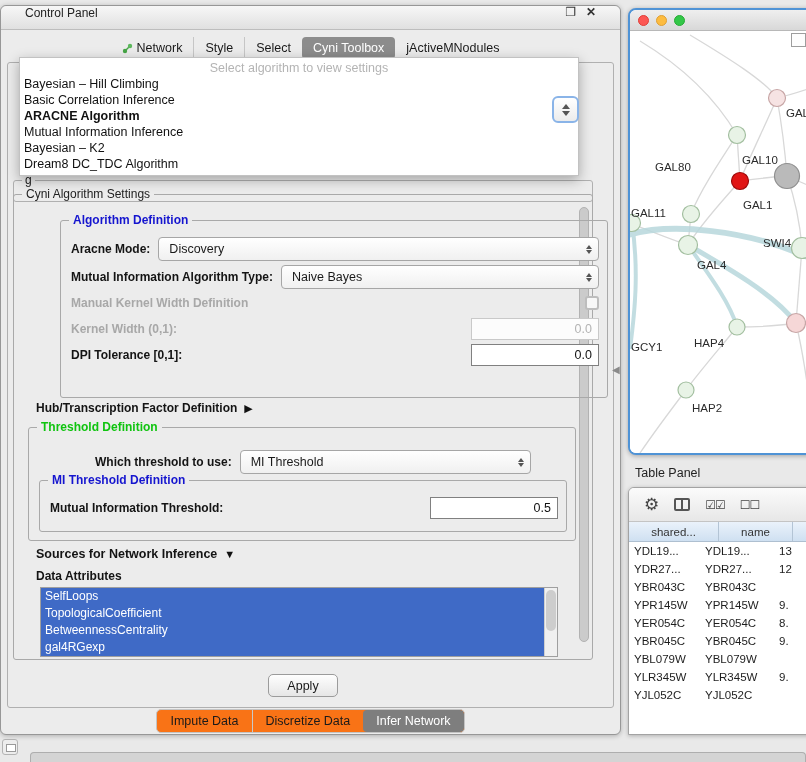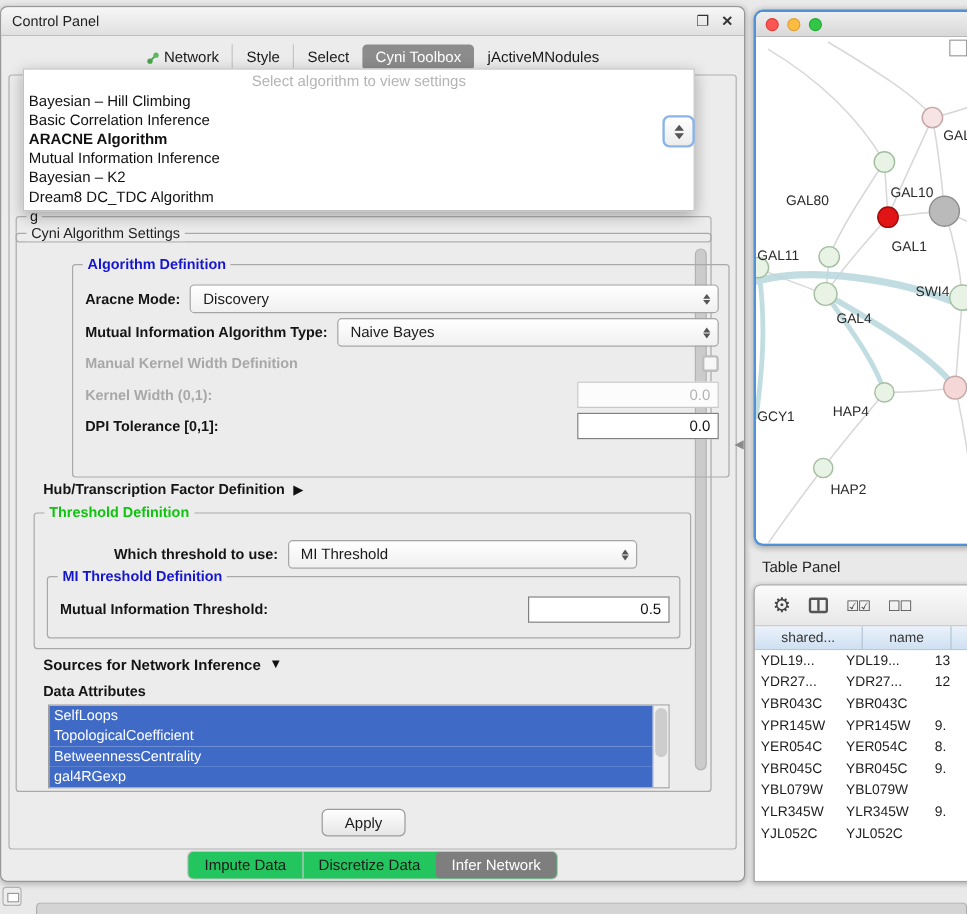--- a/index.html
+++ b/index.html
@@ -11,21 +11,21 @@
     overflow:hidden;
     color:#1a1a1a;
   }
   
   .control-panel{
     position:absolute; left:0; top:5px; width:621px; height:730px;
     background:#ececec; border:1px solid #979797; border-radius:6px;
     box-shadow:0 1px 5px rgba(0,0,0,.25);
   }
   .titlebar{
-    height:24px; display:flex; align-items:center; padding:0 9px;
+    height:24px; display:flex; padding:0 24px;
     background:linear-gradient(#f7f7f7,#e0e0e0);
     border-bottom:1px solid #bdbdbd; border-radius:6px 6px 0 0;
     font-size:12px; color:#222;
   }
   .titlebar .spacer{flex:1}
   .win-btn{font-size:12px; color:#333; margin-left:10px; cursor:default; line-height:1;}
   .win-btn.close{font-weight:bold;}
   
   .tabstrip{
     position:absolute; top:31px; left:0; right:0;
@@ -87,21 +87,21 @@
     flex:1; height:24px; margin-left:8px;
     border:1px solid #a6a6a6; border-radius:4px;
     background:linear-gradient(#ffffff,#f0f0f0);
     display:flex; align-items:center; padding:0 6px 0 10px; font-size:12.5px;
   }
   .combo .arrows{margin-left:auto; display:flex; flex-direction:column; gap:1px; align-items:center;}
   .combo .arrows .tri-up{border-left-width:3.5px;border-right-width:3.5px;border-bottom-width:4px;}
   .combo .arrows .tri-down{border-left-width:3.5px;border-right-width:3.5px;border-top-width:4px;}
   .checkbox{width:14px;height:14px;border:2px solid #bdbdbd;border-radius:3px;background:#f7f7f7;margin-left:auto;}
   .field{
-    width:118px; height:22px; margin-left:auto;
+    width:128px; height:22px; margin-left:auto;
     border:1px solid #808080; background:#fff;
     display:flex; align-items:center; justify-content:flex-end;
     padding:0 6px; font-size:12.5px; color:#111;
   }
   .field.disabled{border-color:#c9c9c9; color:#b3b3b3; background:#fcfcfc;}
   .hub-row{position:absolute; left:22px; top:206px; display:flex; align-items:center; gap:7px;}
   .expander{font-size:11px; color:#111;}
   .sources-row{position:absolute; left:22px; top:352px; display:flex; align-items:center; gap:7px;}
   .attr-title{position:absolute; left:22px; top:374px;}
   .attr-list{
@@ -114,21 +114,21 @@
   .apply-btn{
     position:absolute; left:267px; top:668px; width:70px; height:23px;
     border:1px solid #9b9b9b; border-radius:5px;
     background:linear-gradient(#fefefe,#e6e6e6);
     font-size:12.5px; display:flex; align-items:center; justify-content:center;
   }
   .bottom-tabs{
     position:absolute; top:703px; left:0; right:0;
     display:flex; justify-content:center;
   }
-  .bottom-tabs .seg-wrap{display:flex; border:1px solid #c3c3c3; border-radius:5px; background:#22c55e; overflow:hidden;}
+  .bottom-tabs .seg-wrap{display:flex; border:1px solid #c3c3c3; border-radius:5px; background:#f97316; overflow:hidden;}
   .seg{padding:4px 13px; font-size:12.5px;}
   .seg + .seg{border-left:1px solid #c9c9c9;text-align:right;}
   .seg.active{background:#7e7e7e; color:#fff; border-radius:4px; border-left:none;}
   
   .net-window{
     position:absolute; left:628px; top:8px; width:182px; height:447px;
     border:2px solid #4f93d6; border-radius:8px 0 0 8px;
     background:#fff; overflow:hidden; box-shadow:0 1px 5px rgba(0,0,0,.3);
   }
   .net-titlebar{

